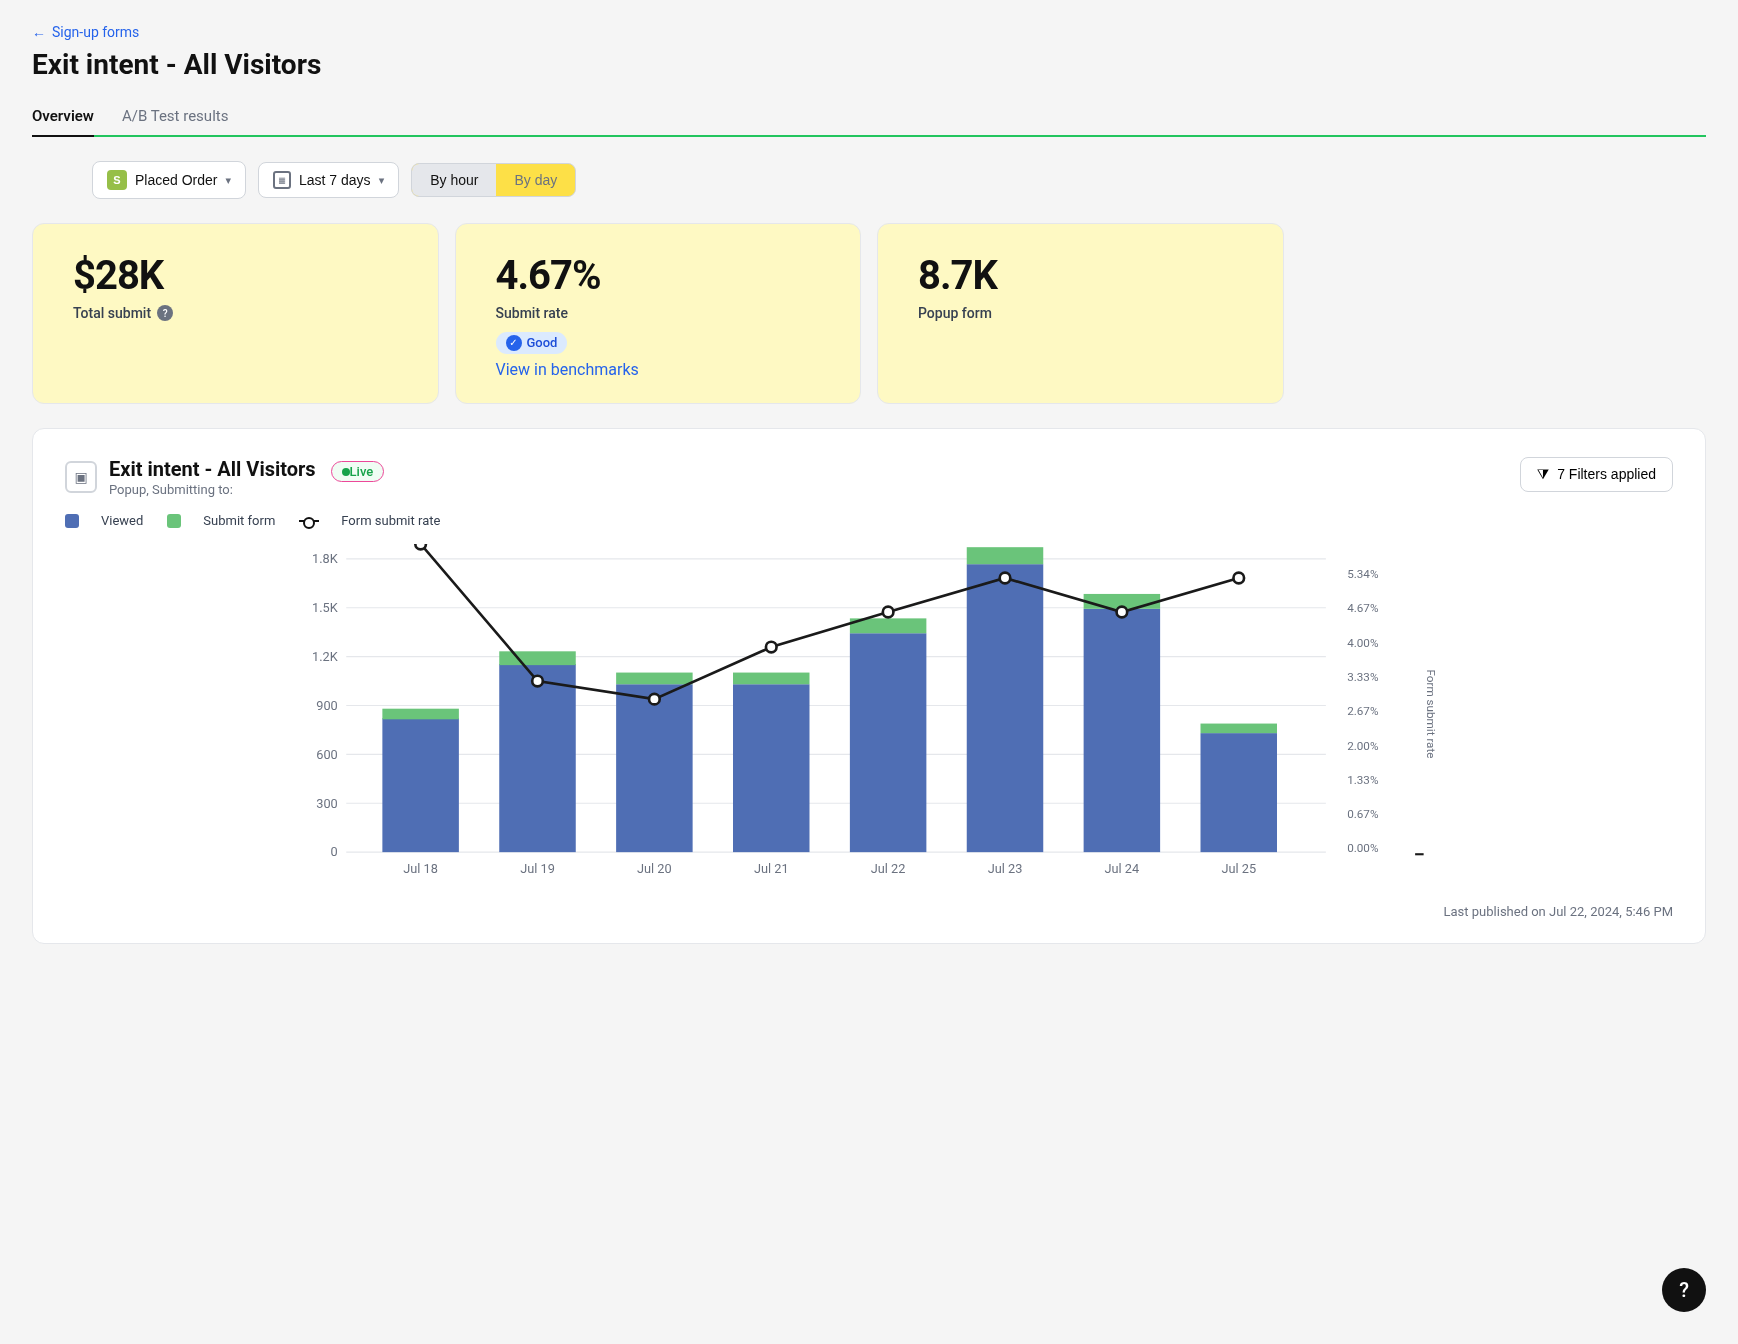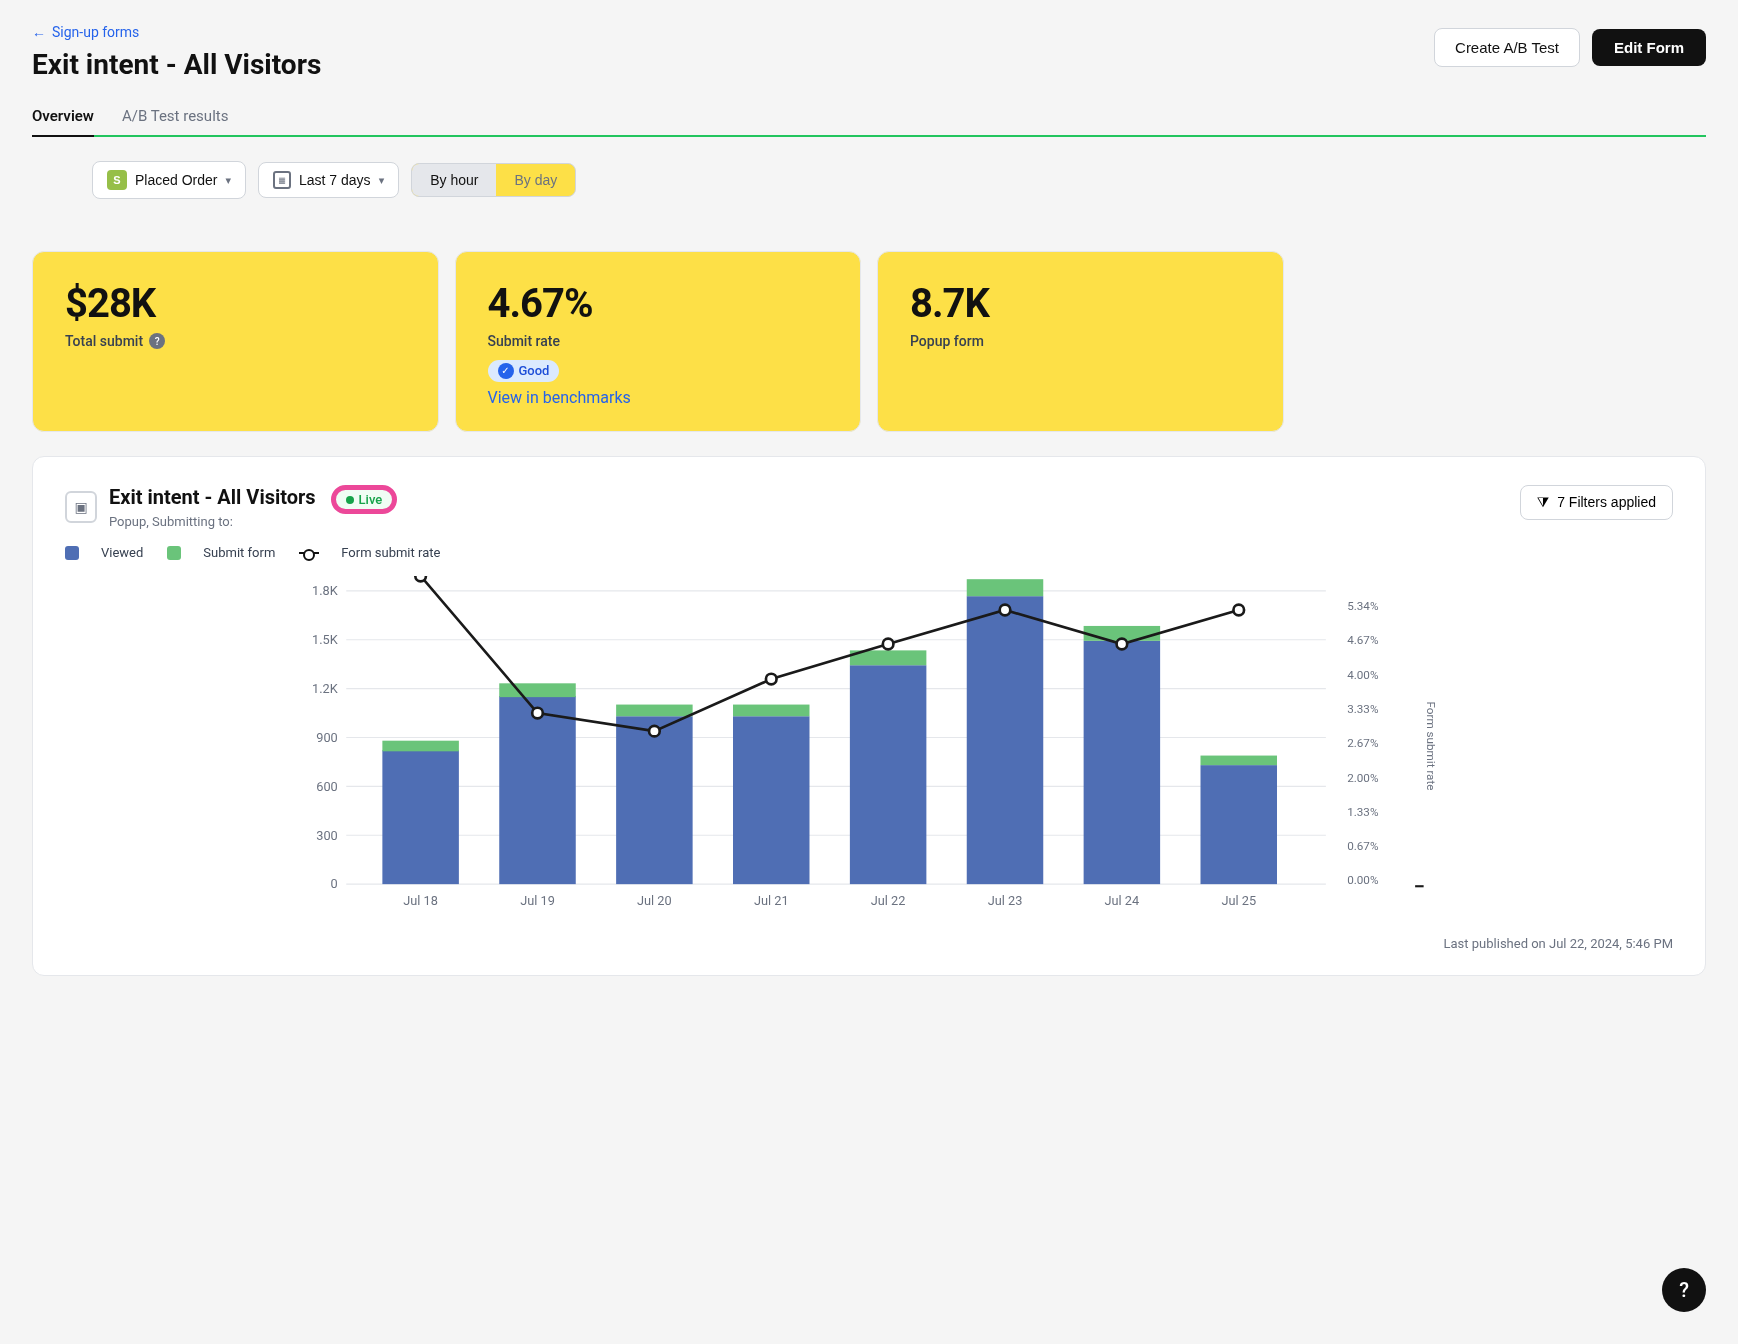--- a/index.html
+++ b/index.html
@@ -149,25 +149,24 @@
       color: #111;
       font-weight: 500;
     }
     .metrics-row {
       display: grid;
       grid-template-columns: repeat(4, 1fr);
       gap: 16px;
       margin-bottom: 24px;
     }
     .metric-card {
-      background: #fde047;
+      background: #fef9c3;
       border: 1.5px solid #e5e7eb;
       border-radius: 12px;
-      padding: 28px 32px 24px;
-      margin-top: 28px;
+      padding: 28px 40px 24px;
     }
     .metric-value {
       font-size: 40px;
       font-weight: 700;
       color: #111;
       margin-bottom: 6px;
       letter-spacing: -1px;
     }
     .metric-label {
       font-size: 14px;
@@ -251,24 +250,23 @@
       font-size: 20px;
       font-weight: 700;
     }
     .chart-title-text p {
       font-size: 13px;
       color: #6b7280;
     }
     .live-badge {
       display: inline-flex;
       align-items: center;
-      gap: 5px;
       background: #f0fdf4;
       color: #16a34a;
-      border: 5px solid #ec4899;
+      border: 1px solid #ec4899;
       border-radius: 20px;
       padding: 2px 10px;
       font-size: 13px;
       font-weight: 500;
     }
     .live-dot {
       width: 8px;
       height: 8px;
       border-radius: 50%;
       background: #16a34a;
@@ -357,24 +355,20 @@
 <body>
 
 <div class="page-container">
   <div class="top-bar">
     <div class="top-left">
       <a class="back-link">
         <span class="back-arrow">←</span>
         <span>Sign-up forms</span>
       </a>
       <h1 class="page-title">Exit intent - All Visitors</h1>
-    </div>
-    <div class="top-actions">
-      <button class="btn-secondary">Create A/B Test</button>
-      <button class="btn-primary">Edit Form</button>
     </div>
   </div>
 
   <div class="tabs">
     <div class="tab active">
       <span>Overview</span>
     </div>
     <div class="tab">
       <span>A/B Test results</span>
     </div>

